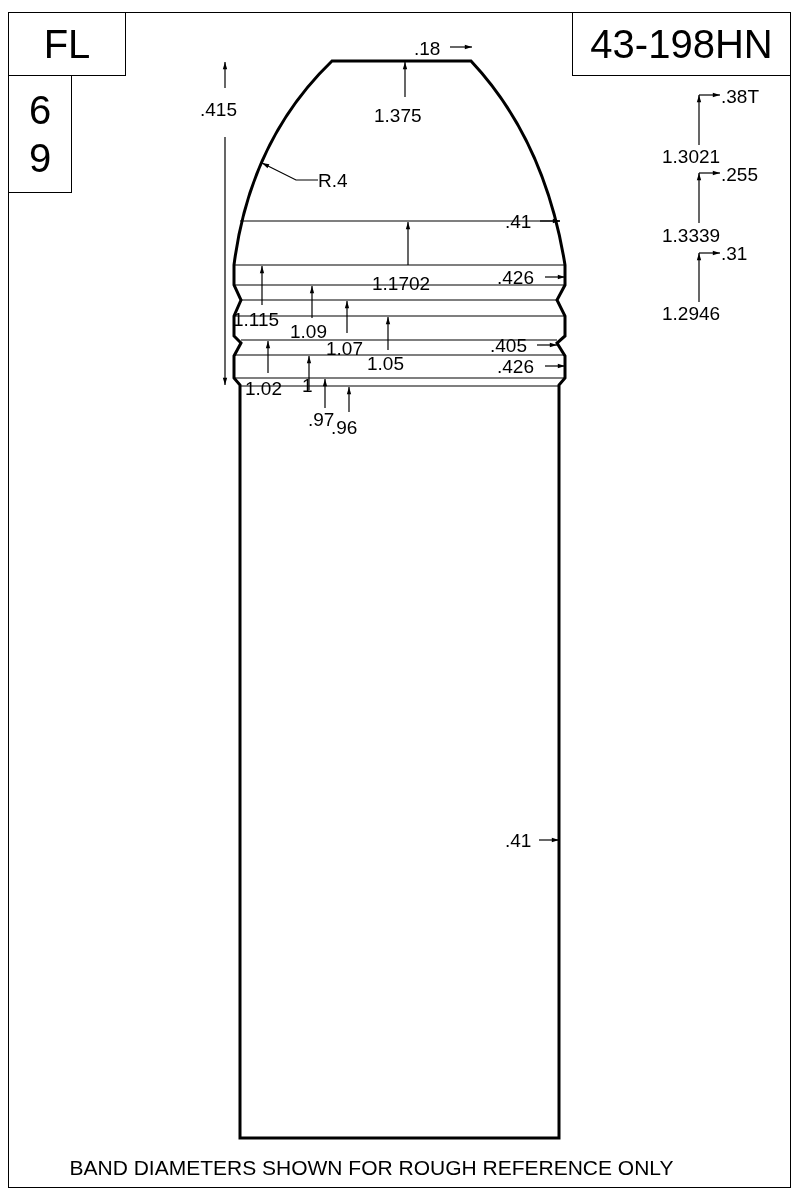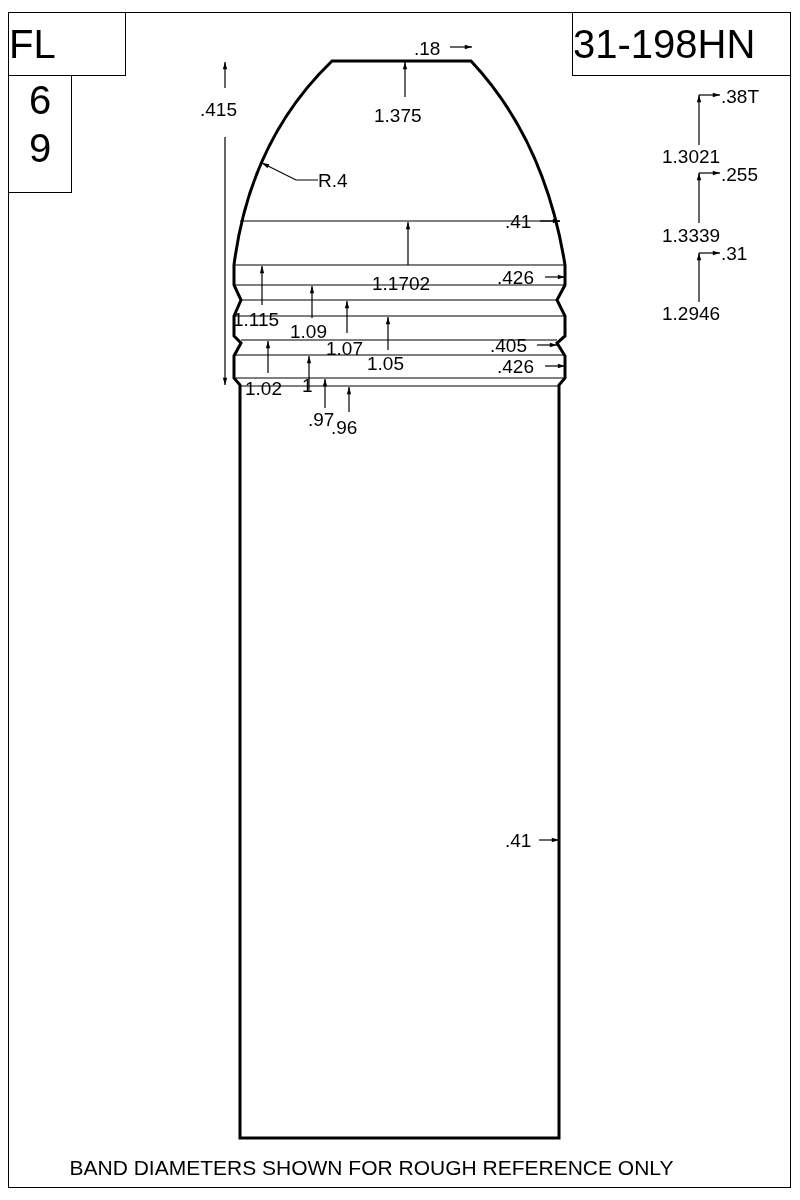--- a/index.html
+++ b/index.html
@@ -1,39 +1,39 @@
 <!DOCTYPE html>
 <html><head>
 <meta charset="utf-8">
 <style>
   html, body { margin:0; padding:0; background:#ffffff; }
   body { width:800px; height:1200px; position:relative; overflow:hidden; font-family:"Liberation Sans", sans-serif; color:#000; }
   .frame { position:absolute; left:8px; top:12px; width:783px; height:1176px; border:1px solid #000; box-sizing:border-box; }
-  .box { position:absolute; border:1px solid #000; box-sizing:border-box; background:#fff; display:flex; align-items:center; justify-content:flex-start; }
+  .box { position:absolute; border:1px solid #000; box-sizing:border-box; background:#fff; display:flex; align-items:center; justify-content:center; }
   .code-box { left:8px; top:12px; width:118px; height:64px; font-size:40px; }
   .num-box { left:8px; top:75px; width:64px; height:118px; flex-direction:column; font-size:40px; line-height:48px; }
   .part-box { left:572px; top:12px; width:219px; height:64px; font-size:40px; }
   svg.draw { position:absolute; left:0; top:0; }
   .dim { font-family:"Liberation Sans", sans-serif; font-size:19px; fill:#000; }
   .footer { position:absolute; left:0; width:743px; top:1156px; text-align:center; font-size:21px; letter-spacing:0px; }
 </style>
 </head>
 <body>
 
 <div class="frame"></div>
 
 <div class="box code-box">
   <span>FL</span>
 </div>
 <div class="box num-box">
   <span>6</span>
   <span>9</span>
 </div>
 <div class="box part-box">
-  <span>31-198HN</span>
+  <span>43-198HN</span>
 </div>
 
 <svg class="draw" width="800" height="1200" viewBox="0 0 800 1200">
   <defs>
     <marker id="ar" viewBox="0 0 10 10" refX="10" refY="5" markerWidth="8" markerHeight="6" orient="auto-start-reverse">
       <path d="M0,2 L10,5 L0,8 z" fill="#000"></path>
     </marker>
   </defs>
 
   <g fill="none" stroke="#000" stroke-width="3">

